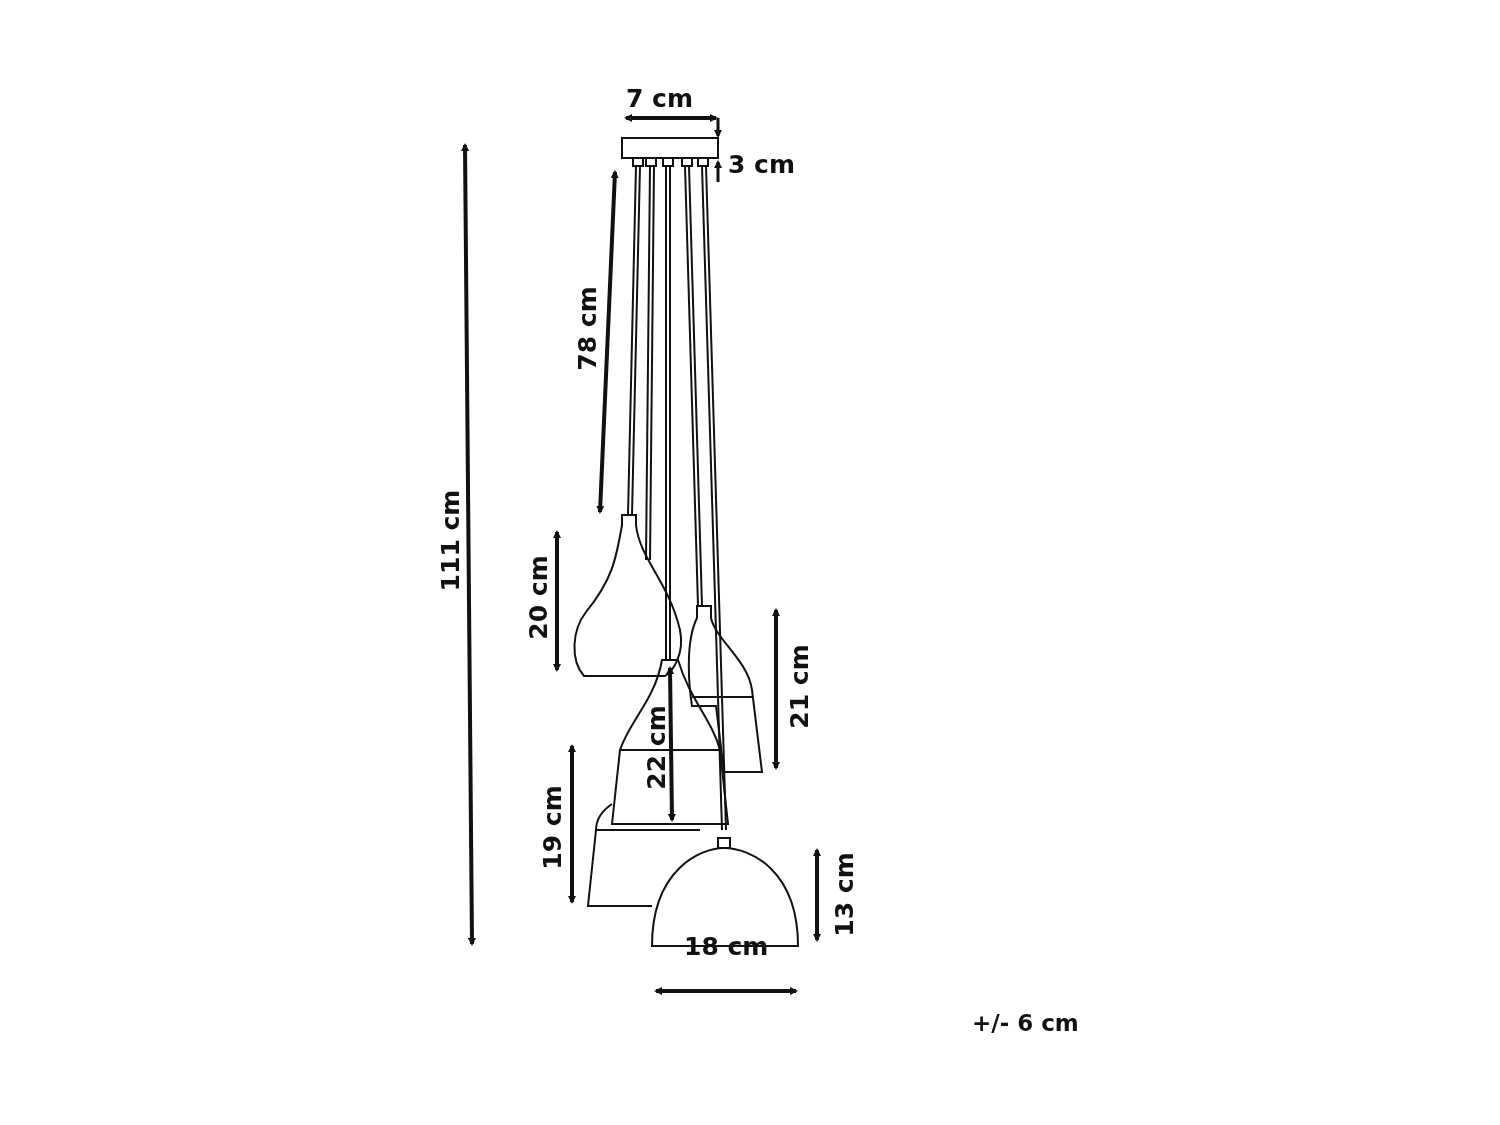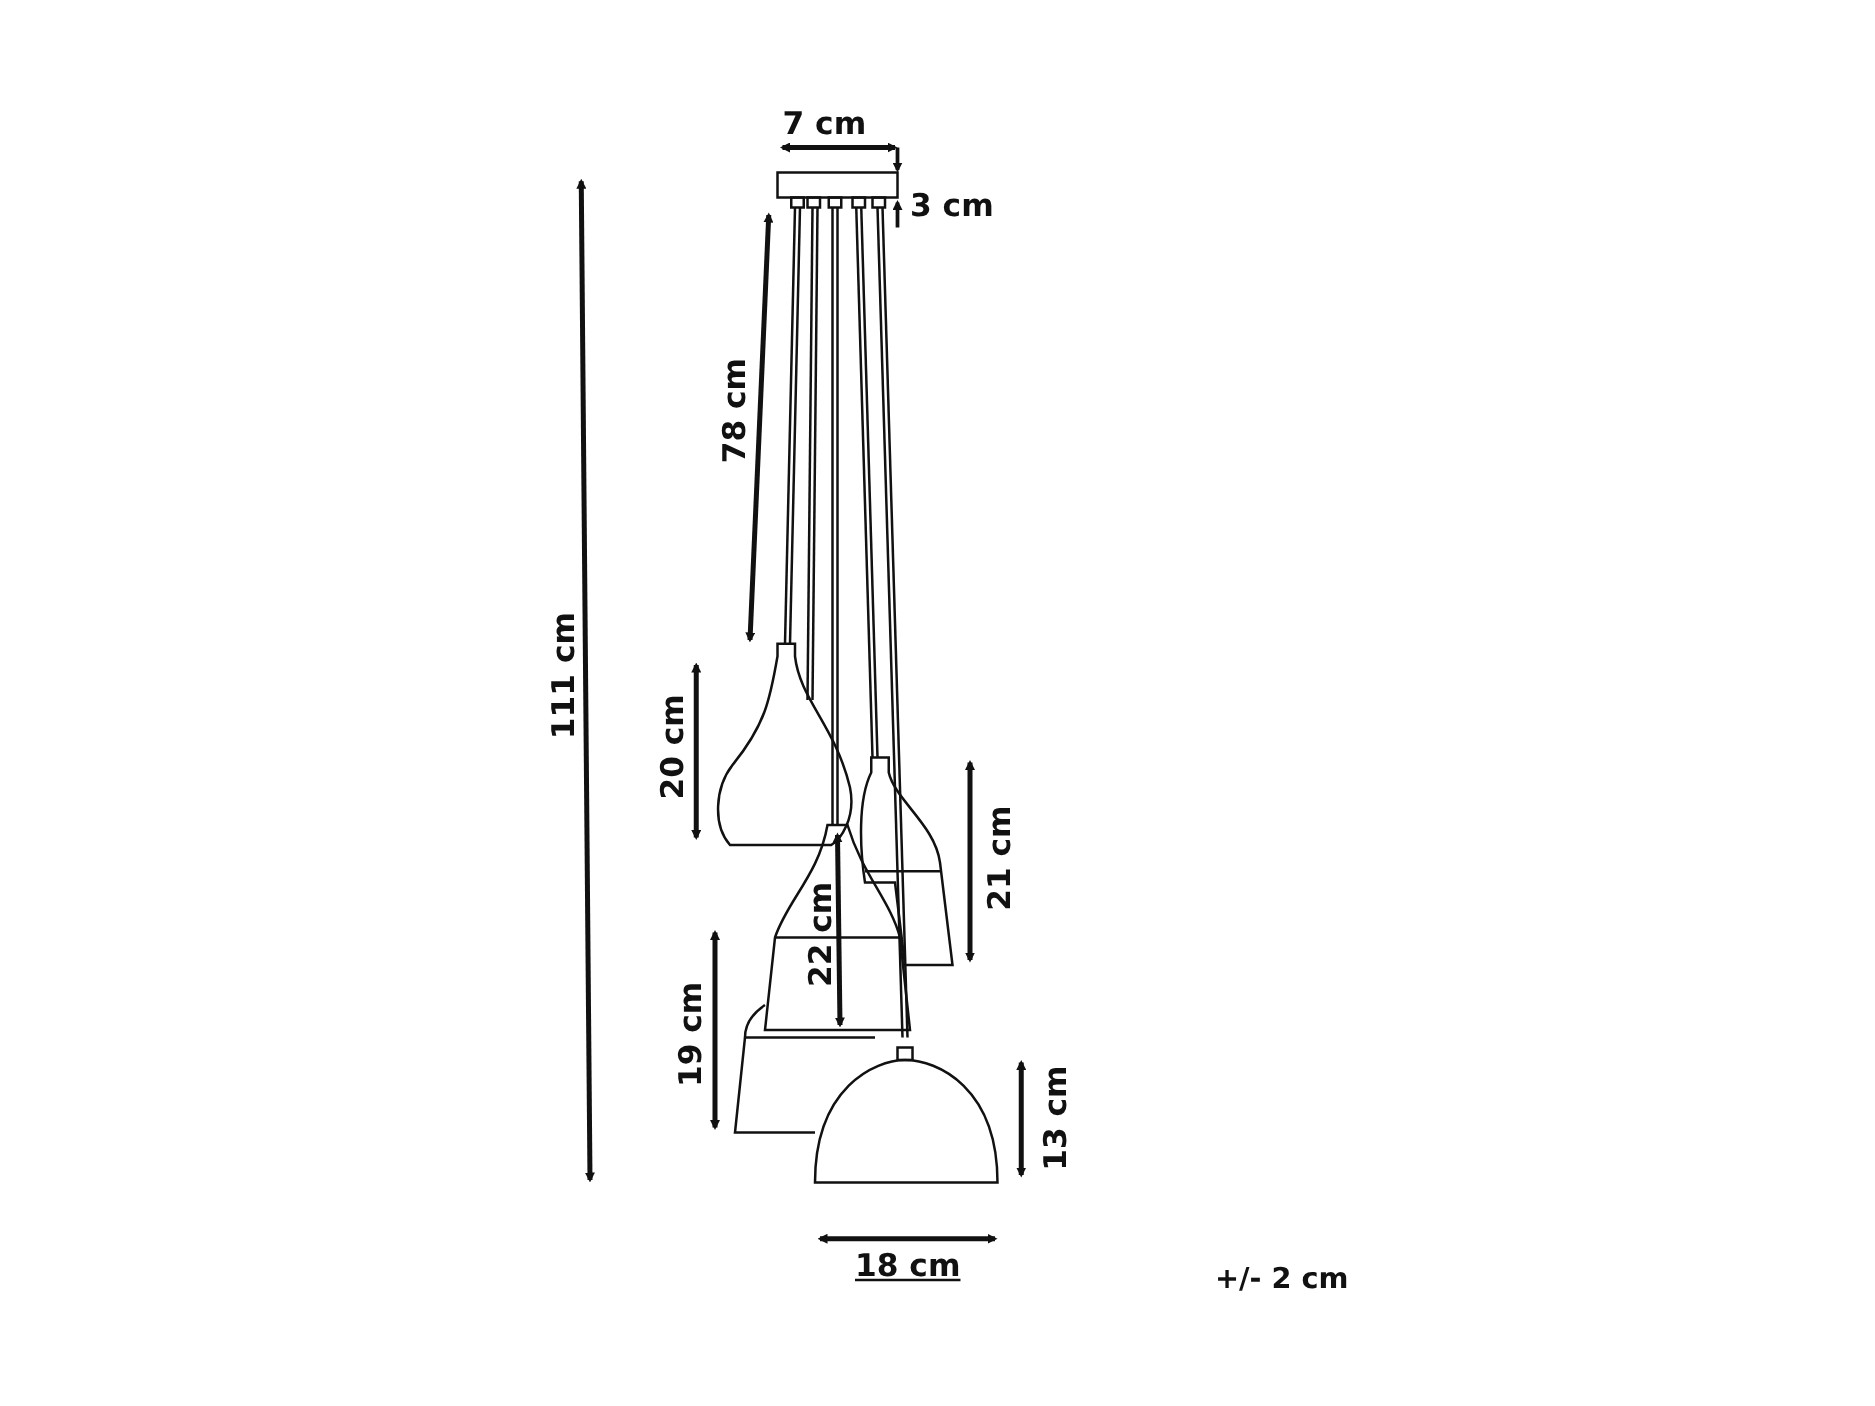--- a/index.html
+++ b/index.html
@@ -70,14 +70,14 @@
 
 <div class="lbl" style="left:626px;top:86px;">7 cm</div>
 <div class="lbl" style="left:728px;top:136px;margin-top:16px;">3 cm</div>
 <div class="lbl rot" style="left:545px;top:316px;">78 cm</div>
 <div class="lbl rot" style="left:400px;top:528px;">111 cm</div>
 <div class="lbl rot" style="left:496px;top:585px;">20 cm</div>
 <div class="lbl rot" style="left:757px;top:674px;">21 cm</div>
 <div class="lbl rot" style="left:614px;top:735px;">22 cm</div>
 <div class="lbl rot" style="left:510px;top:815px;">19 cm</div>
 <div class="lbl rot" style="left:802px;top:882px;">13 cm</div>
-<div class="lbl" style="left:684px;top:1000px;text-decoration:underline;">18 cm</div>
-<div class="lbl" style="left:972px;top:1012px;font-size:23px;">+/- 2 cm</div>
+<div class="lbl" style="left:684px;top:934px;">18 cm</div>
+<div class="lbl" style="left:972px;top:1012px;font-size:23px;">+/- 6 cm</div>
 
 </body></html>

